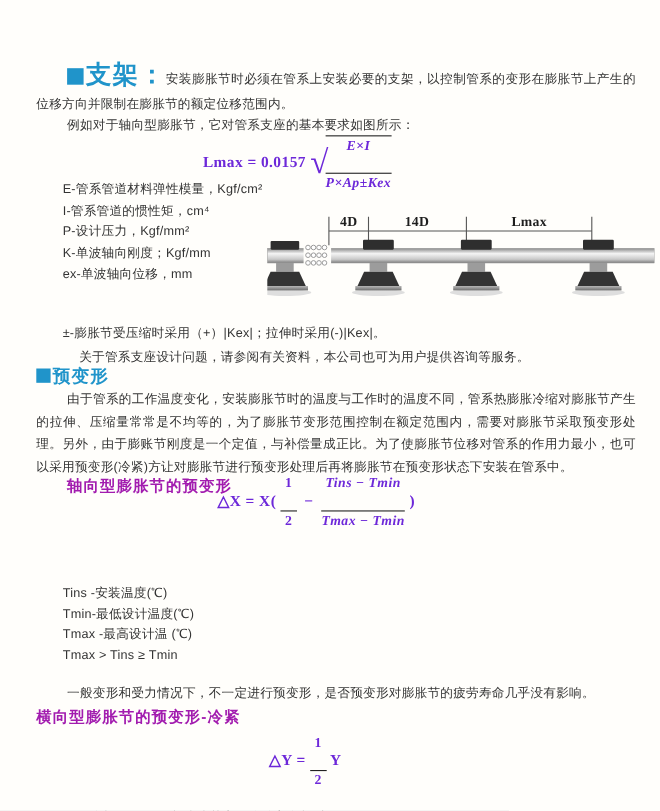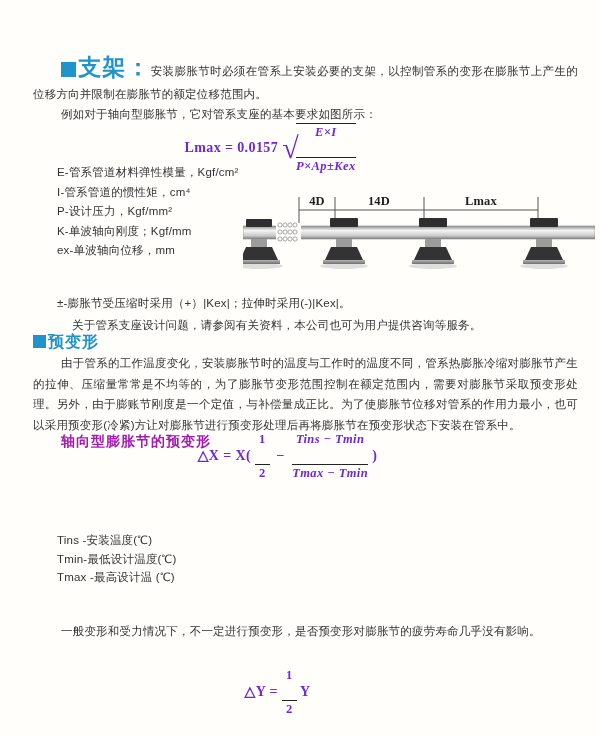--- a/index.html
+++ b/index.html
@@ -177,24 +177,26 @@
     <span class="op">−</span>
     <span class="frac bare it"><span class="num">Tins − Tmin</span><span class="den">Tmax − Tmin</span></span>
     <span>)</span>
   </div>
 
 
   <div class="abs pos-adefs">
     <div class="def-line">Tins -安装温度(℃)</div>
     <div class="def-line">Tmin-最低设计温度(℃)</div>
     <div class="def-line">Tmax -最高设计温 (℃)</div>
+    <div class="def-line">Tmax &gt; Tins ≥ Tmin</div>
   </div>
 
   <p class="abs para pos-note">一般变形和受力情况下，不一定进行预变形，是否预变形对膨胀节的疲劳寿命几乎没有影响。</p>
 
+  <h3 class="abs h-sub pos-h3b">横向型膨胀节的预变形-冷紧</h3>
 
   <div class="abs formula pos-f3">
     <span>△Y =</span>
     <span class="frac bare"><span class="num">1</span><span class="den">2</span></span>
     <span>Y</span>
   </div>
 
   <p class="abs para pos-last">△Y -冷紧量(mm)，与膨胀节实际位移方向相反；</p>
 
 </div>

